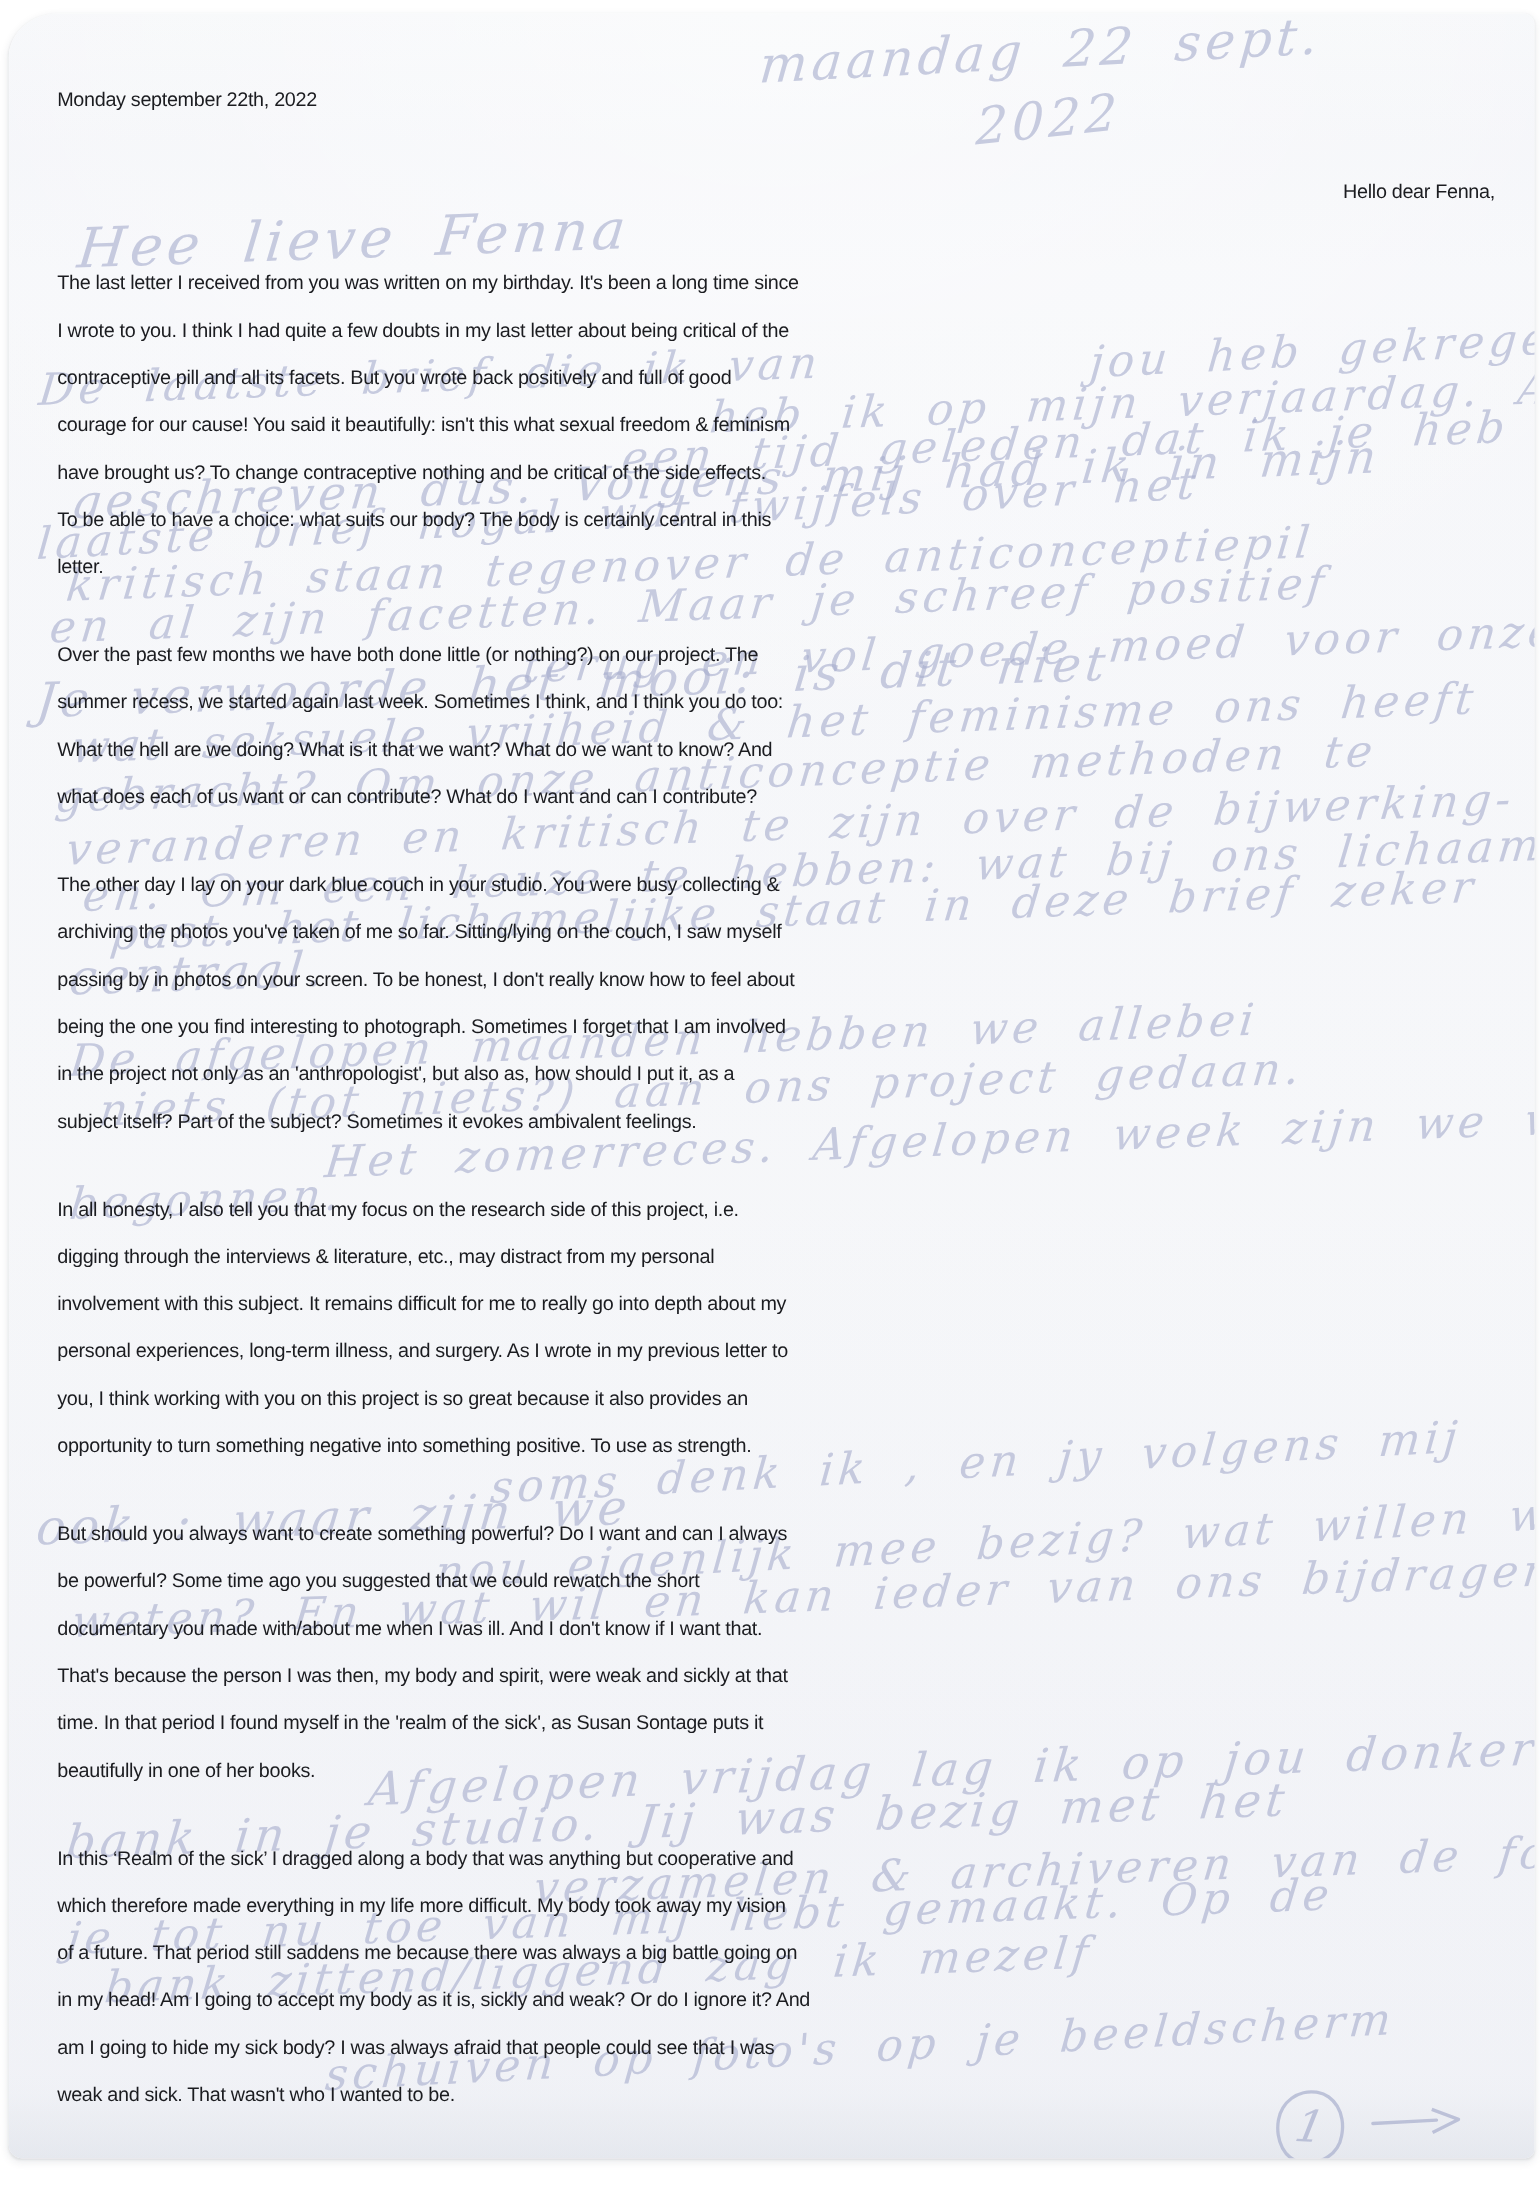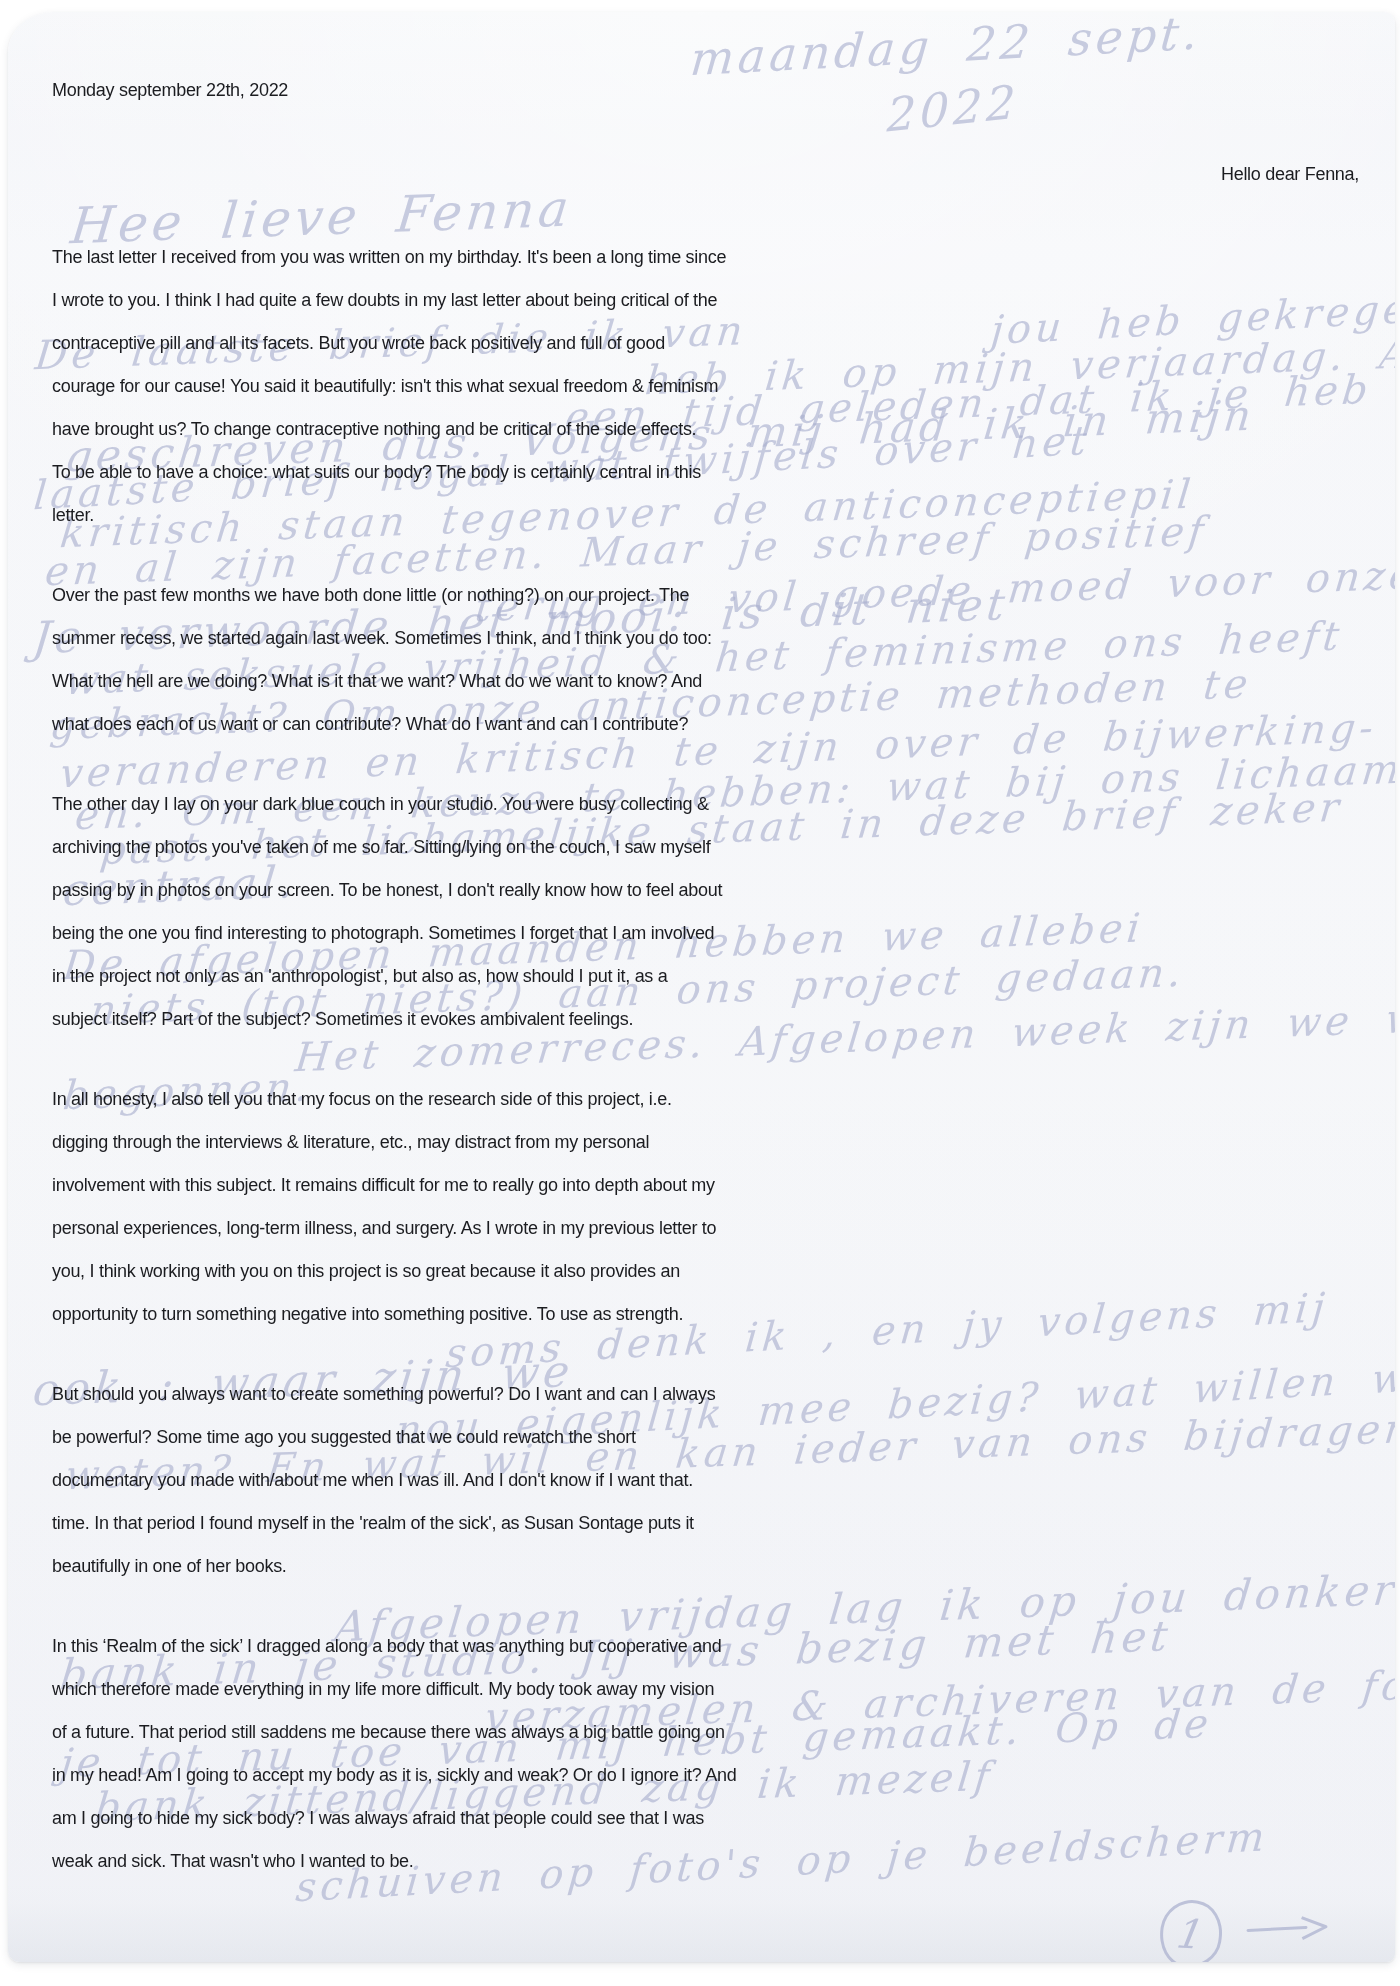--- a/index.html
+++ b/index.html
@@ -166,20 +166,21 @@
           <div class="line">digging through the interviews &amp; literature, etc., may distract from my personal</div>
           <div class="line">involvement with this subject. It remains difficult for me to really go into depth about my</div>
           <div class="line">personal experiences, long-term illness, and surgery. As I wrote in my previous letter to</div>
           <div class="line">you, I think working with you on this project is so great because it also provides an</div>
           <div class="line">opportunity to turn something negative into something positive. To use as strength.</div>
         </div>
         <div class="para">
           <div class="line">But should you always want to create something powerful? Do I want and can I always</div>
           <div class="line">be powerful? Some time ago you suggested that we could rewatch the short</div>
           <div class="line">documentary you made with/about me when I was ill. And I don't know if I want that.</div>
+          <div class="line">That's because the person I was then, my body and spirit, were weak and sickly at that</div>
           <div class="line">time. In that period I found myself in the 'realm of the sick', as Susan Sontage puts it</div>
           <div class="line">beautifully in one of her books.</div>
         </div>
         <div class="para">
           <div class="line">In this ‘Realm of the sick’ I dragged along a body that was anything but cooperative and</div>
           <div class="line">which therefore made everything in my life more difficult. My body took away my vision</div>
           <div class="line">of a future. That period still saddens me because there was always a big battle going on</div>
           <div class="line">in my head! Am I going to accept my body as it is, sickly and weak? Or do I ignore it? And</div>
           <div class="line">am I going to hide my sick body? I was always afraid that people could see that I was</div>
           <div class="line">weak and sick. That wasn't who I wanted to be.</div>

